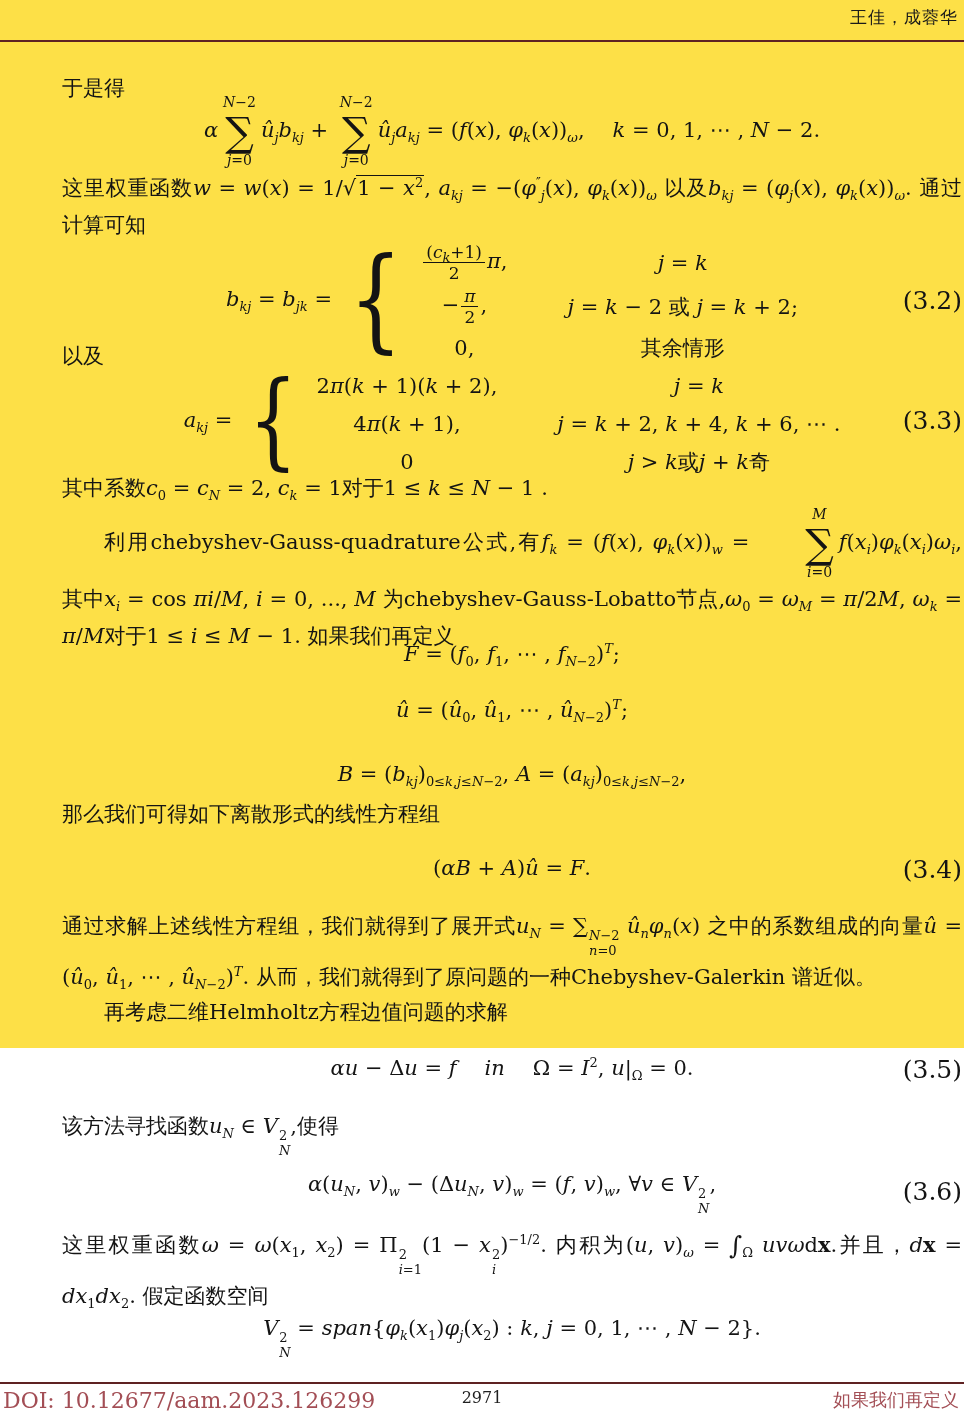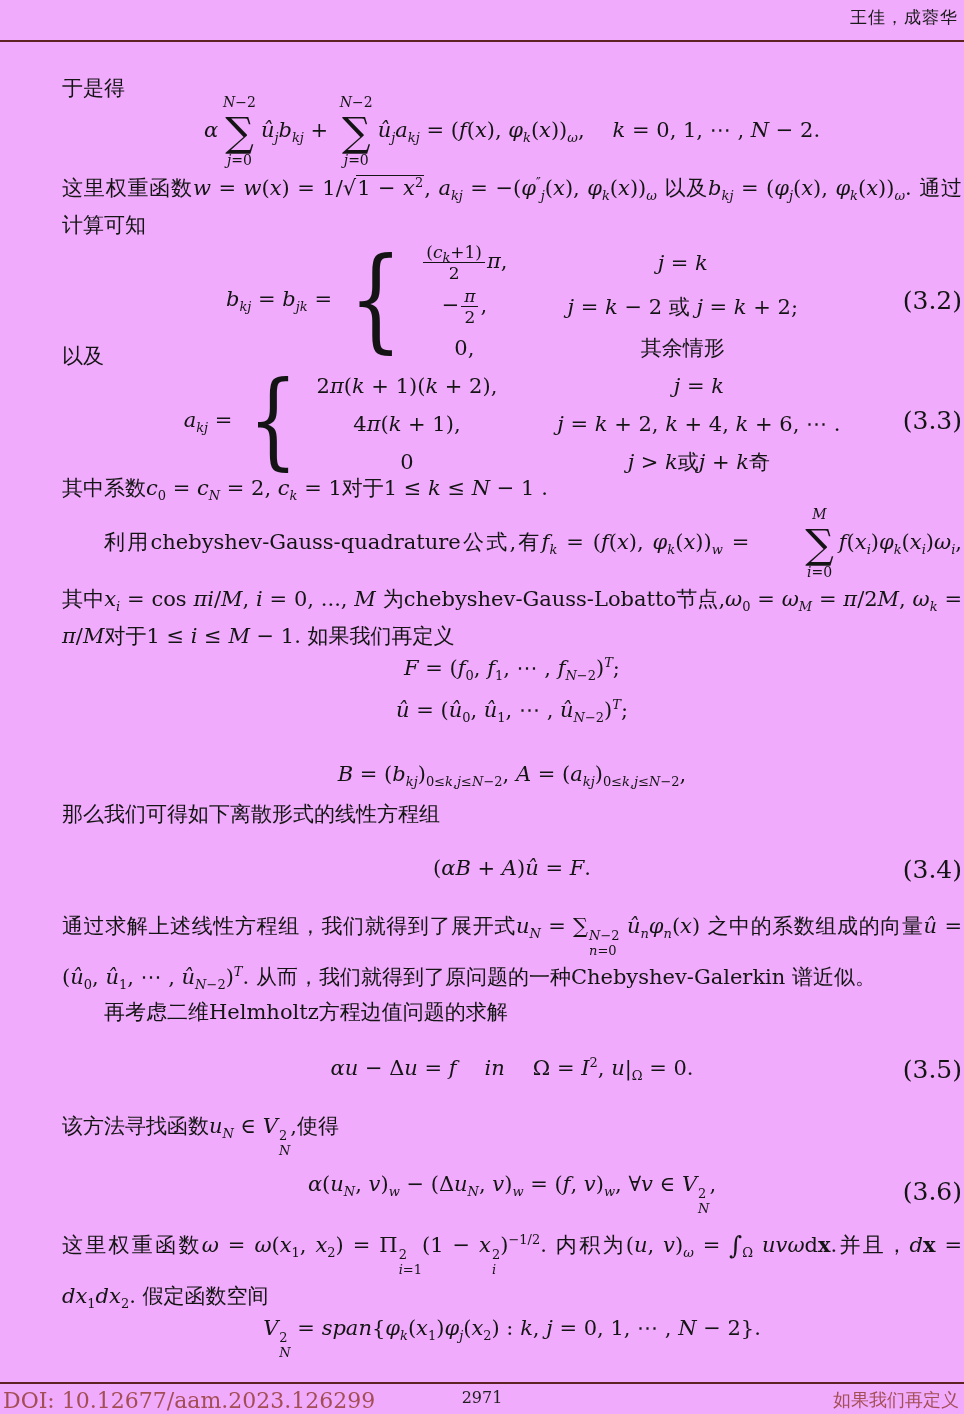--- a/index.html
+++ b/index.html
@@ -4,21 +4,21 @@
 <style>
   * { box-sizing: border-box; }
   html, body { margin: 0; padding: 0; }
   body {
     width: 964px; height: 1414px;
     background: #ffffff;
     color: #141414;
     font-family: "DejaVu Serif", "Liberation Serif", serif;
     overflow: hidden;
   }
-  .page { position: relative; width: 964px; height: 1414px; background: #f0abfc; }
+  .page { position: relative; width: 964px; height: 1048px; background: #fde047; }
 
   .hdr-authors {
     position: absolute; top: 6px; right: 6px;
     font-size: 17px; letter-spacing: 1px; color: #1a1a1a;
   }
   .rule { position: absolute; left: 0; width: 964px; height: 2px; background: #5e2222; }
   .rule-top { top: 40px; }
   .rule-bottom { top: 1382px; }
 
   .blk { position: absolute; left: 62px; width: 900px; font-size: 21px; line-height: 37px; }
@@ -126,21 +126,21 @@
   </div>
 
   <div class="blk para" style="top:470px">其中系数<i>c</i><sub>0</sub> = <i>c</i><sub><i>N</i></sub> = 2, <i>c</i><sub><i>k</i></sub> = 1对于1 ≤ <i>k</i> ≤ <i>N</i> − 1 .</div>
 
   <div class="blk para indent" style="top:506px">利用chebyshev-Gauss-quadrature公式,有<i>f</i><sub><i>k</i></sub> = (<i>f</i>(<i>x</i>), <i>φ</i><sub><i>k</i></sub>(<i>x</i>))<sub><i>w</i></sub> = <span class="bsum">
         <span class="lim"><i>M</i></span>
         <span class="sg">∑</span>
         <span class="lim"><i>i</i>=0</span>
       </span><i>f</i>(<i>x</i><sub><i>i</i></sub>)<i>φ</i><sub><i>k</i></sub>(<i>x</i><sub><i>i</i></sub>)<i>ω</i><sub><i>i</i></sub>, 其中<i>x</i><sub><i>i</i></sub> = cos <i>πi</i>/<i>M</i>, <i>i</i> = 0, ..., <i>M</i> 为chebyshev-Gauss-Lobatto节点,<i>ω</i><sub>0</sub> = <i>ω</i><sub><i>M</i></sub> = <i>π</i>/2<i>M</i>, <i>ω</i><sub><i>k</i></sub> = <i>π</i>/<i>M</i>对于1 ≤ <i>i</i> ≤ <i>M</i> − 1. 如果我们再定义</div>
 
-  <div class="blk eqrow" style="top:650px">
+  <div class="blk eqrow" style="top:636px">
     <span><i>F</i> = (<i>f</i><sub>0</sub>, <i>f</i><sub>1</sub>, ⋯ , <i>f</i><sub><i>N</i>−2</sub>)<sup><i>T</i></sup>;</span>
   </div>
   <div class="blk eqrow" style="top:692px">
     <span><i>û</i> = (<i>û</i><sub>0</sub>, <i>û</i><sub>1</sub>, ⋯ , <i>û</i><sub><i>N</i>−2</sub>)<sup><i>T</i></sup>;</span>
   </div>
   <div class="blk eqrow" style="top:756px">
     <span><i>B</i> = (<i>b</i><sub><i>kj</i></sub>)<sub>0≤<i>k</i>,<i>j</i>≤<i>N</i>−2</sub>, <i>A</i> = (<i>a</i><sub><i>kj</i></sub>)<sub>0≤<i>k</i>,<i>j</i>≤<i>N</i>−2</sub>,</span>
   </div>
 
   <div class="blk para" style="top:796px">那么我们可得如下离散形式的线性方程组</div>

